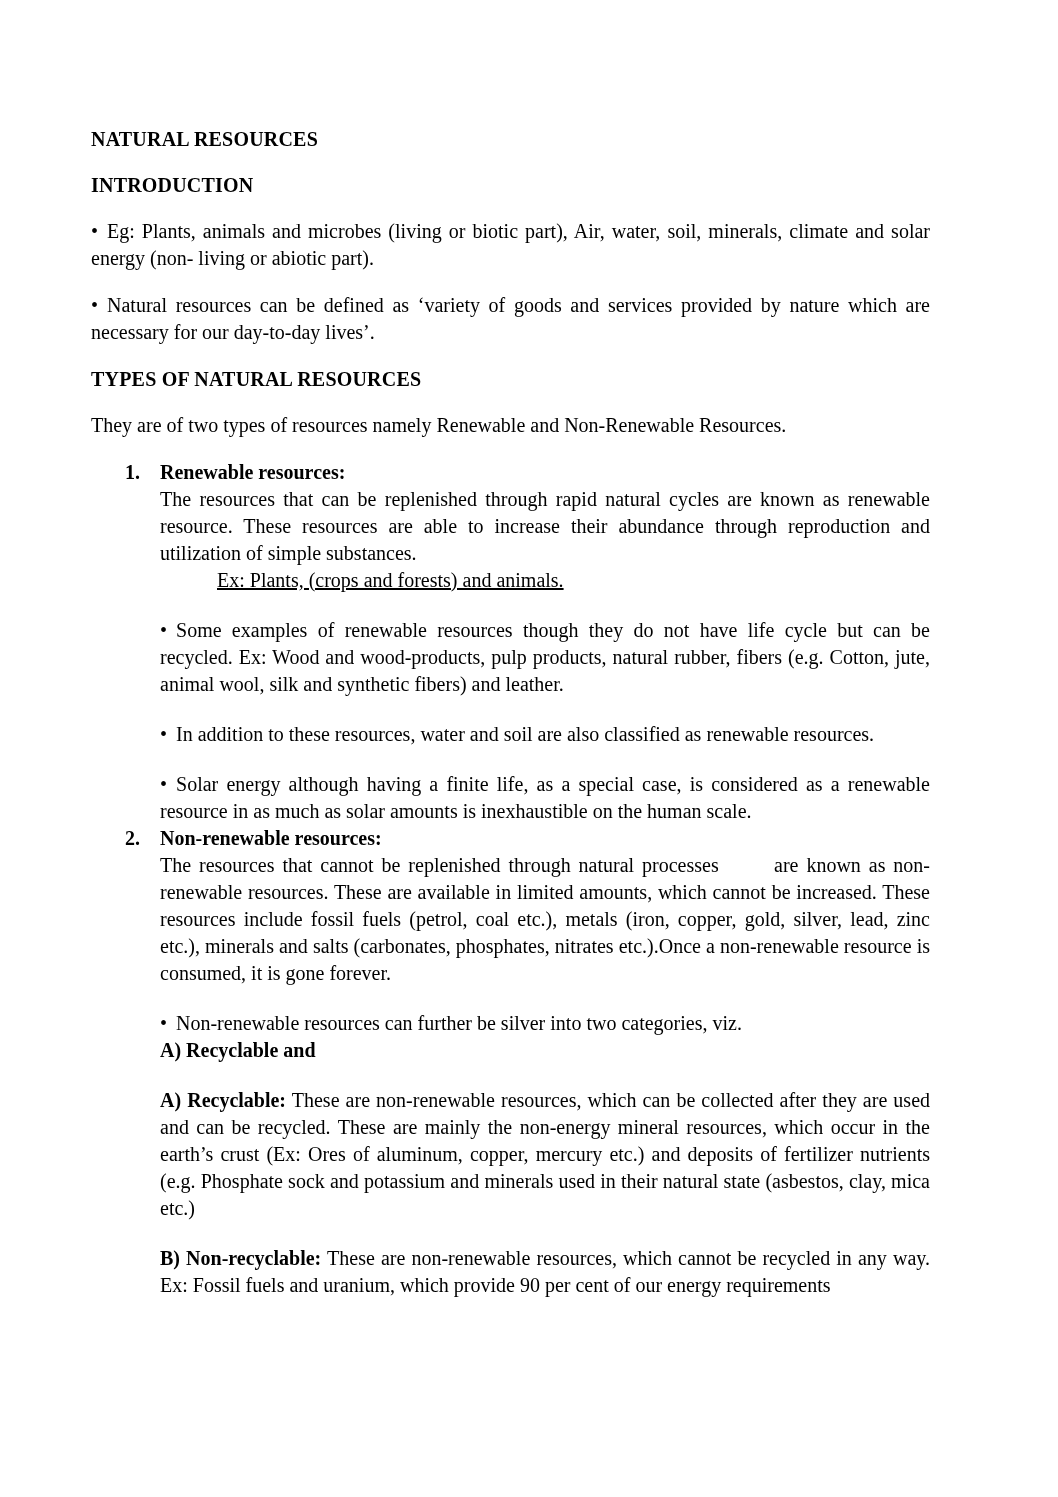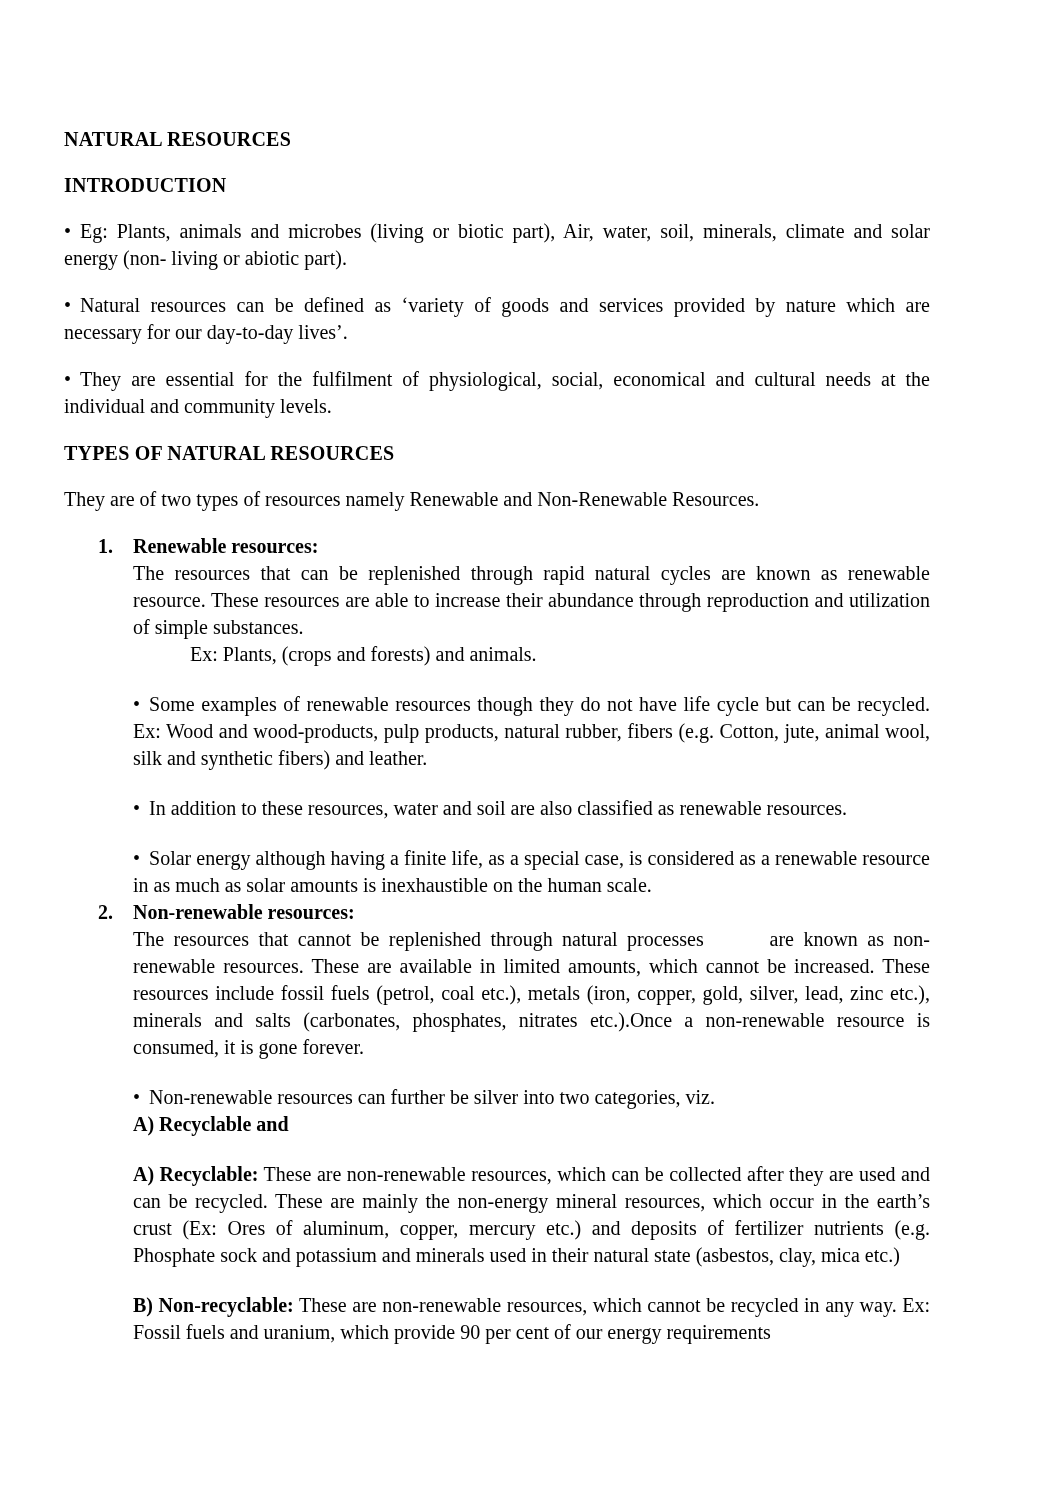--- a/index.html
+++ b/index.html
@@ -8,21 +8,21 @@
     width: 1058px;
     height: 1497px;
     font-family: "Liberation Serif", "DejaVu Serif", serif;
     color: #000000;
     overflow: hidden;
   }
   .page {
     width: 1058px;
     height: 1497px;
     background: #ffffff;
-    padding: 126px 128px 100px 64px;
+    padding: 126px 128px 100px 91px;
   }
   .doc-heading {
     font-size: 20px;
     font-weight: bold;
     line-height: 27px;
     margin-bottom: 19px;
     letter-spacing: 0.2px;
   }
   p.para {
     font-size: 20px;
@@ -52,38 +52,37 @@
   }
   .item-body {
     margin-left: 69px;
   }
   .item-body p {
     font-size: 20px;
     line-height: 27px;
     text-align: justify;
   }
   .item-body p.sub { margin-top: 23px; font-family: Liberation Serif, serif; }
-  .example { padding-left: 57px; text-align: left; }
+  .example { padding-left: 57px; text-align: left; text-decoration: underline; }
   .bold-line { font-weight: bold; }
   .lead { font-weight: bold; }
 </style>
 </head>
 <body>
 
 <div class="page">
 
   <div class="doc-heading">NATURAL RESOURCES</div>
 
   <div class="doc-heading">INTRODUCTION</div>
 
   <p class="para"><span class="bullet">•</span><span>Eg: Plants, animals and microbes (living or biotic part), Air, water, soil, minerals, climate and solar energy (non- living or abiotic part).</span></p>
 
   <p class="para"><span class="bullet">•</span><span>Natural resources can be defined as ‘variety of goods and services provided by nature which are necessary for our day-to-day lives’.</span></p>
 
-  <p class="para"><span class="bullet">•</span><span>They are essential for the fulfilment of physiological, social, economical and cultural needs at the individual and community levels.</span></p>
 
   <div class="doc-heading">TYPES OF NATURAL RESOURCES</div>
 
   <p class="para">They are of two types of resources namely Renewable and Non-Renewable Resources.</p>
 
   <div class="num-list">
 
     <div class="list-item">
       <div class="item-head">
         <span class="item-num">1.</span>

